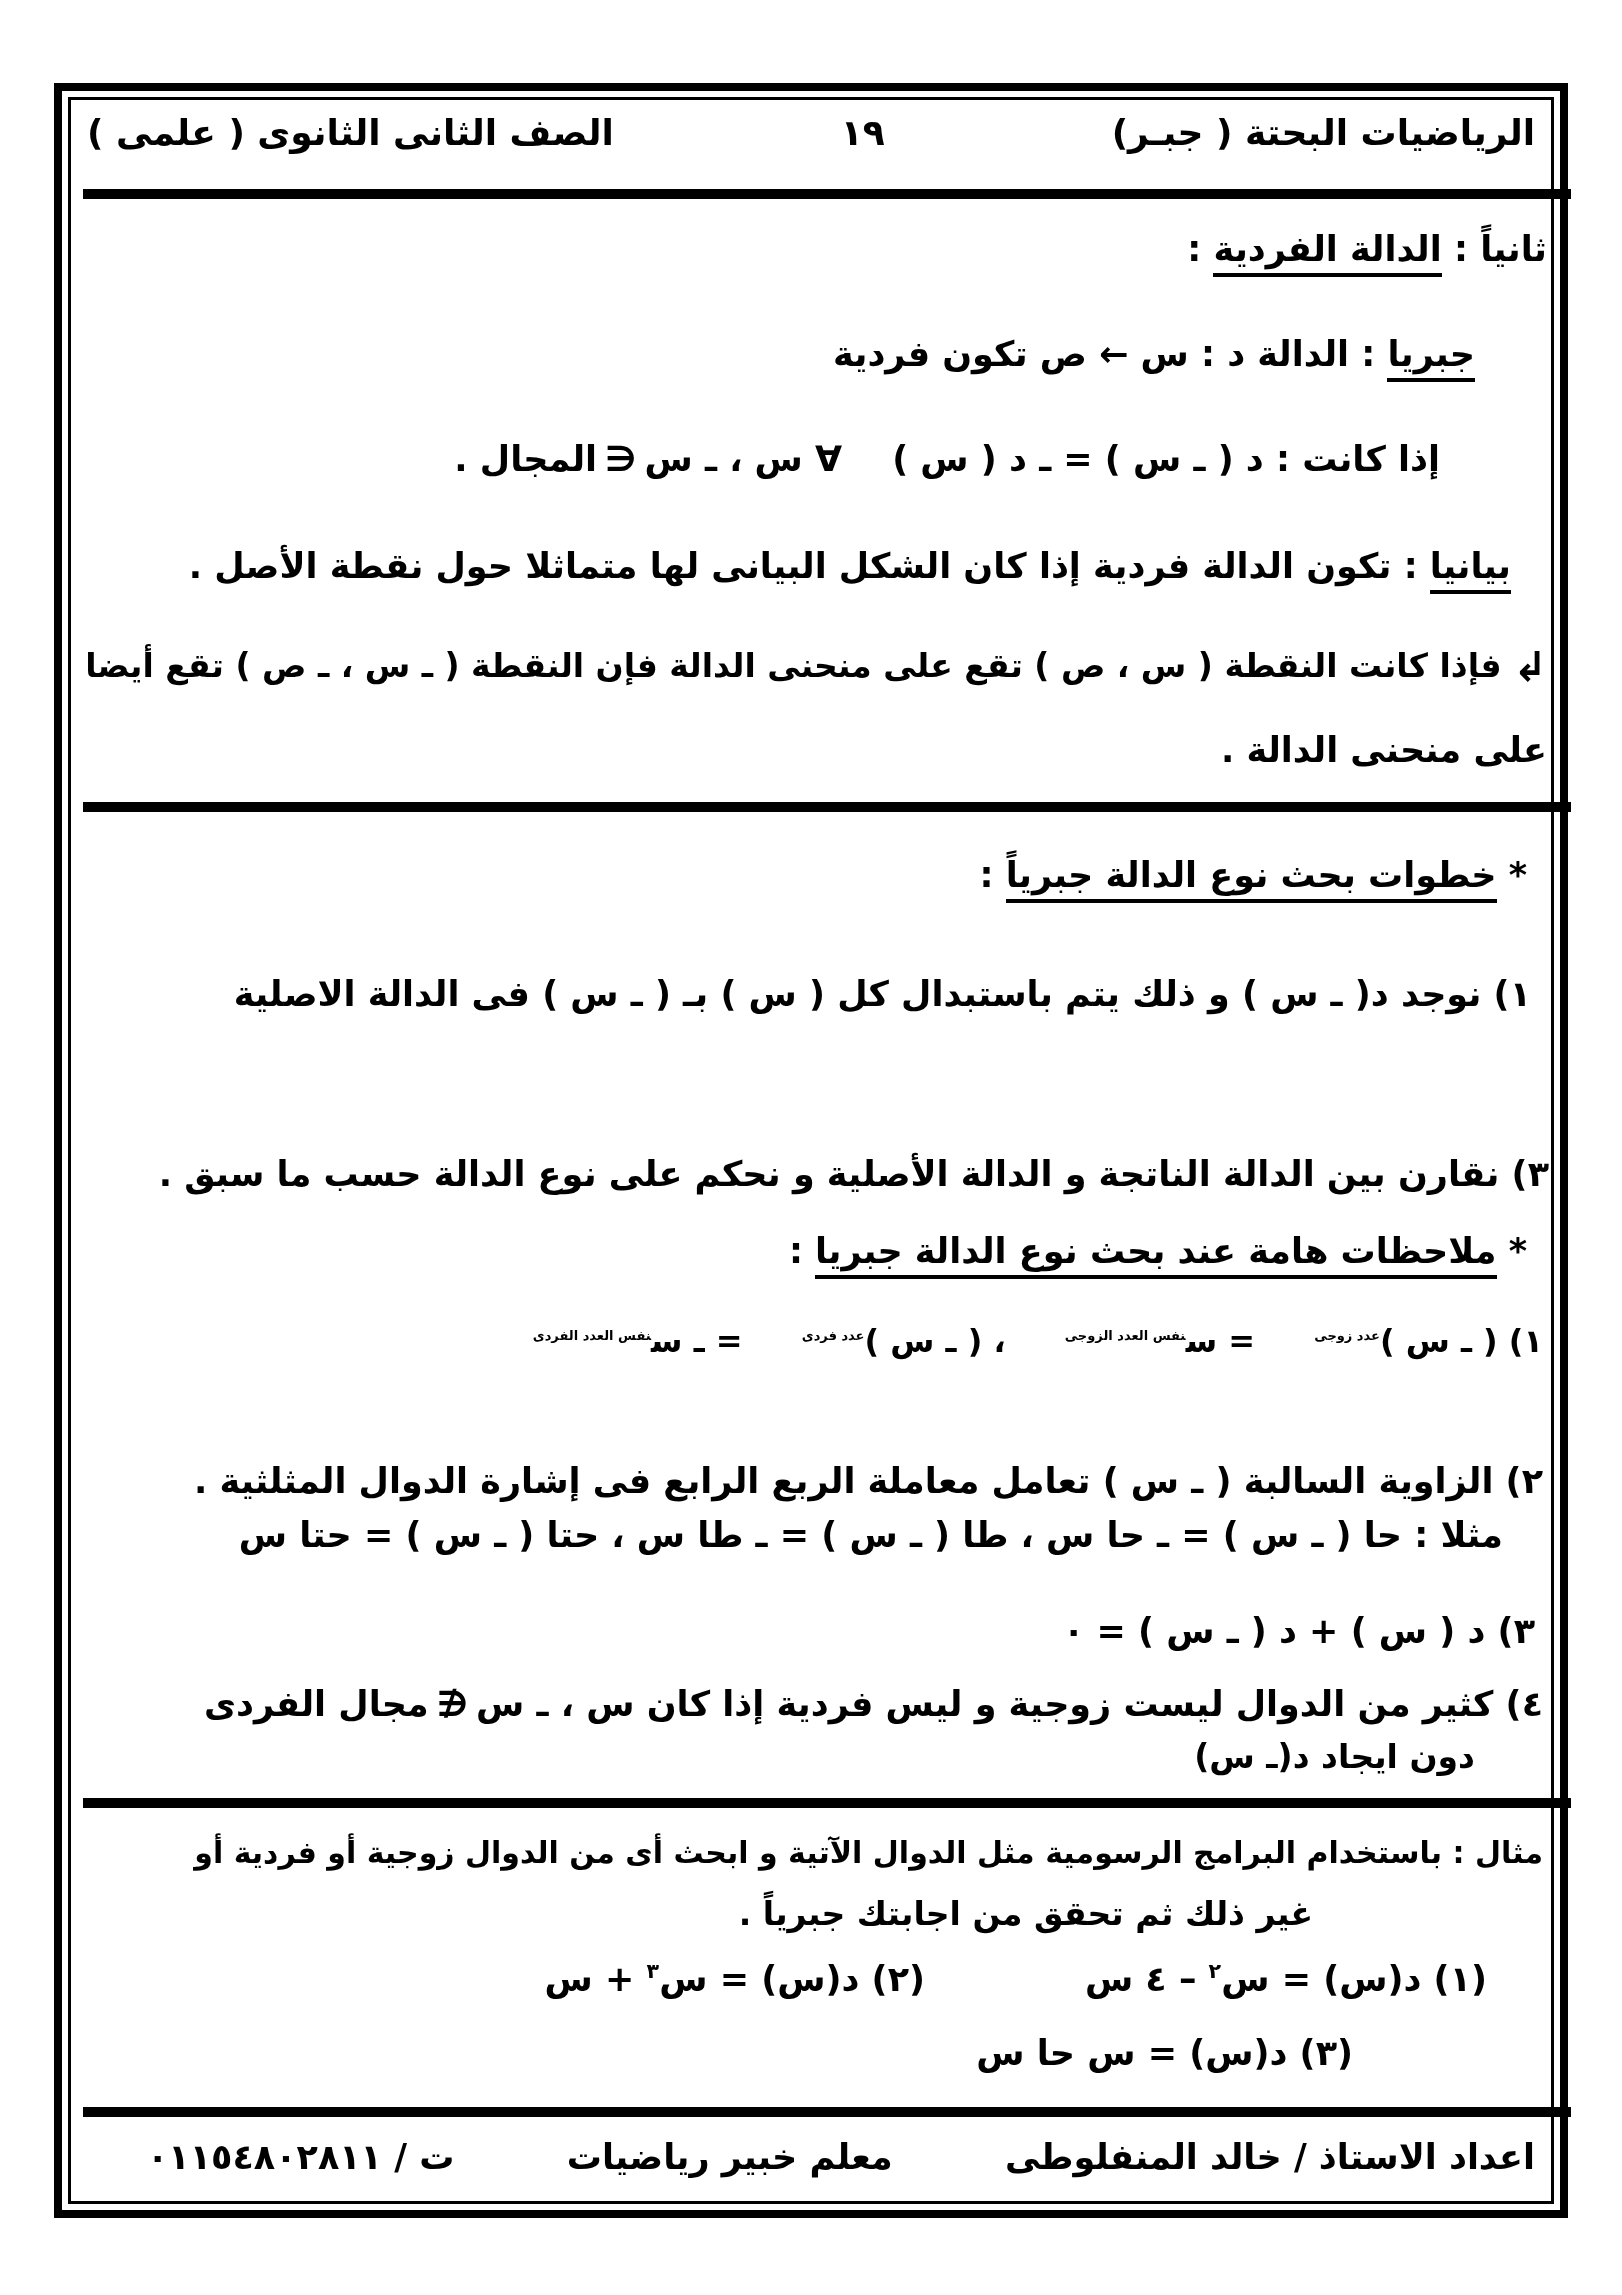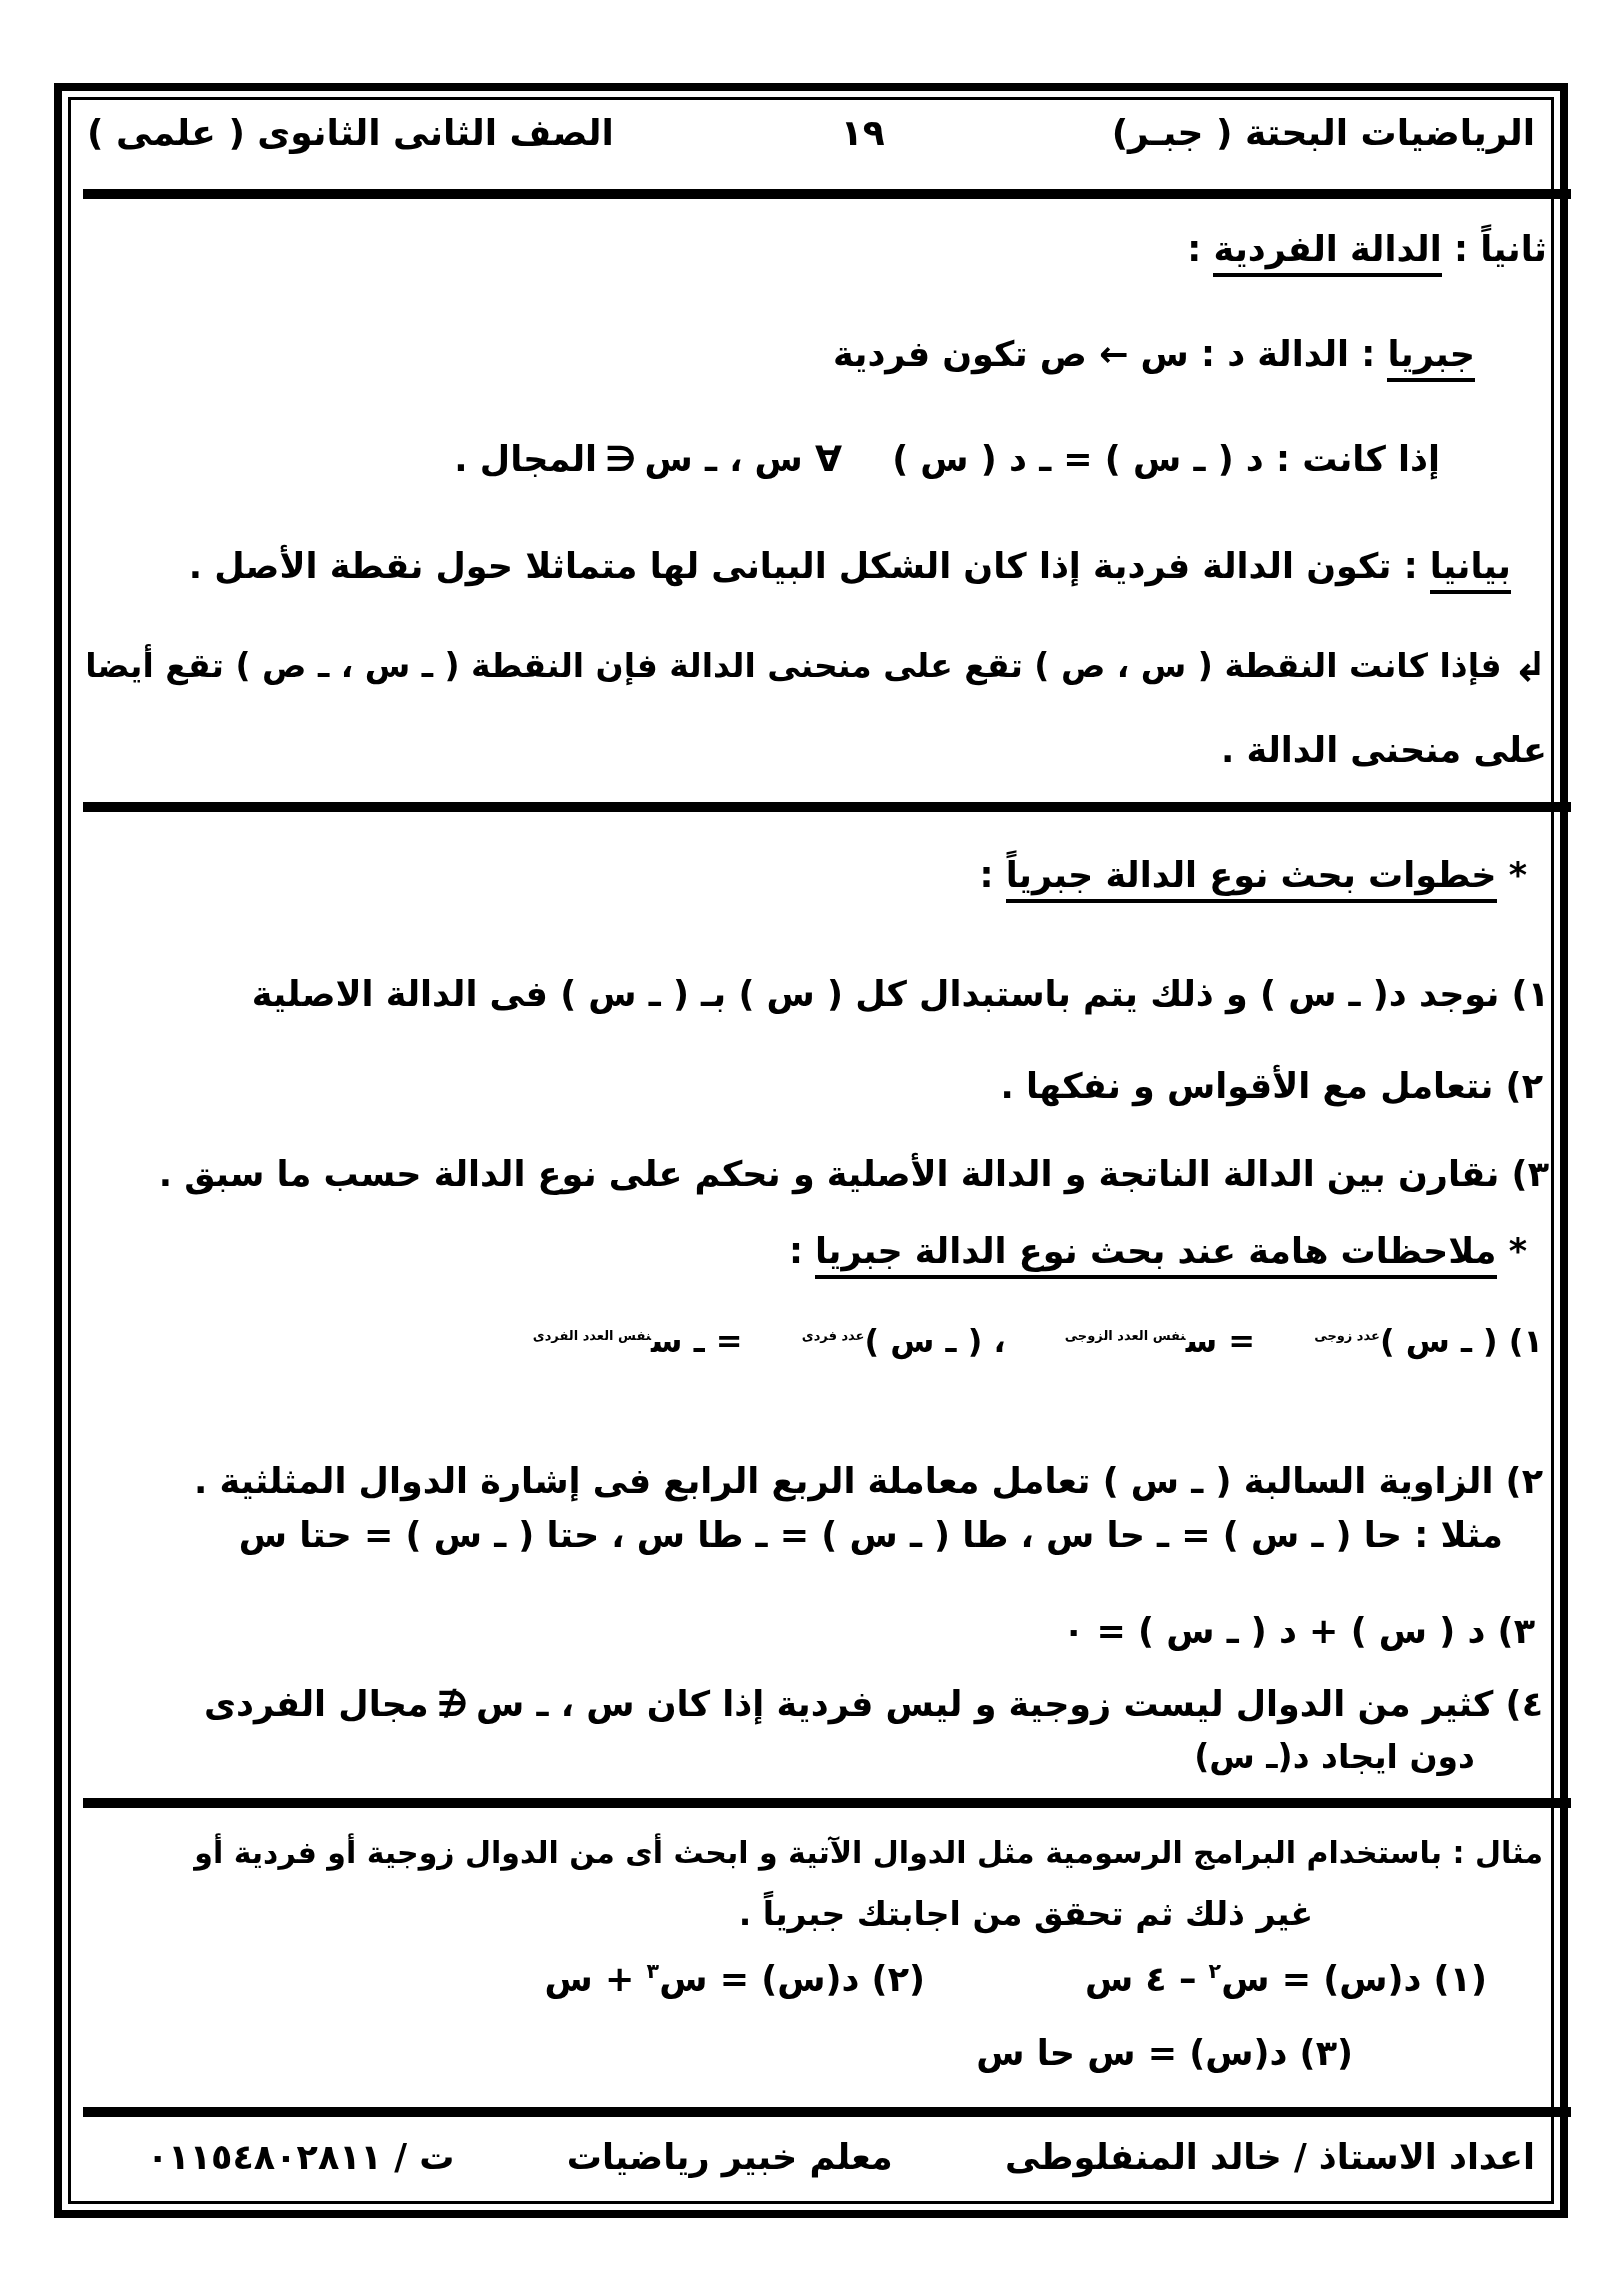--- a/index.html
+++ b/index.html
@@ -106,22 +106,21 @@
   </div>
 
   <div class="line" style="top:729px;right:75px;">على منحنى الدالة .</div>
 
   <div class="hr" style="top:802px;"></div>
 
   <div class="line" style="top:854px;right:95px;">
     <span>* </span><span class="u">خطوات بحث نوع الدالة جبرياً</span><span> :</span>
   </div>
 
-  <div class="line" style="top:973px;right:73px;margin-left:8px;">١) نوجد د( ـ س ) و ذلك يتم باستبدال كل ( س ) بـ ( ـ س ) فى الدالة الاصلية</div>
-  <div class="line" style="top:1065px;right:79px;">٢) نتعامل مع الأقواس و نفكها .</div>
+  <div class="line" style="top:973px;right:91px;margin-left:8px;">١) نوجد د( ـ س ) و ذلك يتم باستبدال كل ( س ) بـ ( ـ س ) فى الدالة الاصلية</div>
   <div class="line" style="top:1153px;right:73px;">٣) نقارن بين الدالة الناتجة و الدالة الأصلية و نحكم على نوع الدالة حسب ما سبق .</div>
 
   <div class="line" style="top:1230px;right:95px;">
     <span>* </span><span class="u">ملاحظات هامة عند بحث نوع الدالة جبريا</span><span> :</span>
   </div>
 
   <div class="line" style="top:1321px;right:79px;font-size:32px;">
     <span>١) </span><span>( ـ س )</span><span class="sup">عدد زوجى</span><span> = س</span><span class="sup">نفس العدد الزوجى</span><span>  ،  </span><span>( ـ س )</span><span class="sup">عدد فردى</span><span> = ـ س</span><span class="sup">نفس العدد الفردى</span>
   </div>
 

